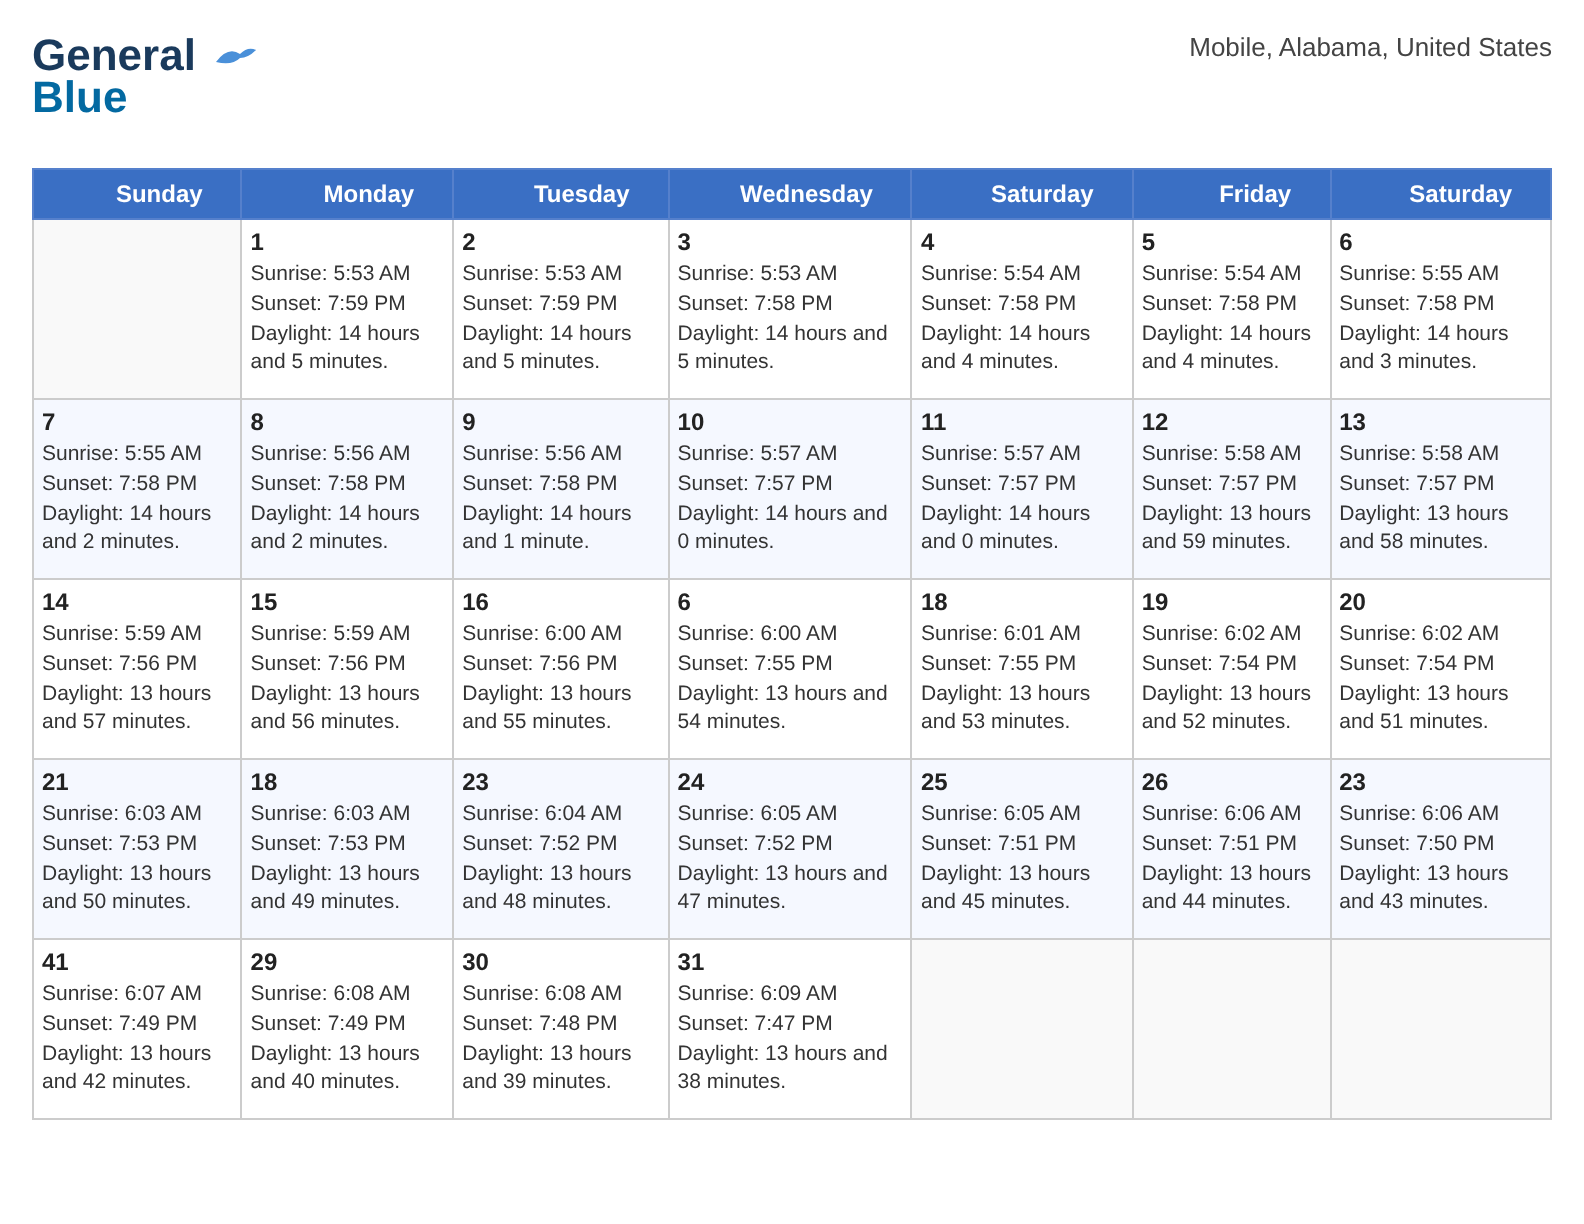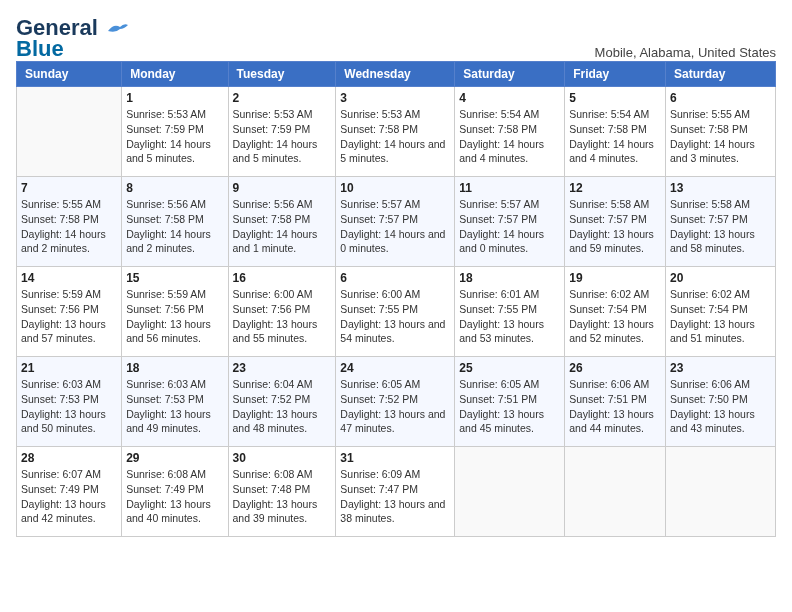--- a/index.html
+++ b/index.html
@@ -6,22 +6,22 @@
     body {
       font-family: Arial, sans-serif;
       background: #fff;
       width: 792px;
       min-height: 612px;
       padding: 16px;
     }
     .header {
       display: flex;
       justify-content: space-between;
-      align-items: flex-end;
-      margin-bottom: 1px;
+      align-items: flex-start;
+      margin-bottom: 24px;
     }
     .logo {
       display: flex;
       flex-direction: column;
       align-items: flex-start;
     }
     .title-block {
       text-align: right;
     }
     .month-title {
@@ -35,22 +35,22 @@
       color: #444;
     }
     table {
       width: 100%;
       border-collapse: collapse;
       font-size: 11px;
     }
     thead tr th {
       background: #3a6fc4;
       color: #fff;
-      padding: 5px 8px;
-      text-align: left;
+      padding: 5px 19px;
+      text-align: right;
       font-size: 12px;
       font-weight: bold;
       border: 1px solid #5580cc;
     }
     tbody tr td {
       border: 1px solid #ccc;
       vertical-align: top;
       padding: 4px 4px;
       min-height: 80px;
       height: 90px;
@@ -223,21 +223,21 @@
           <span class="day-number">26</span>
           <div class="day-info">Sunrise: 6:06 AM<br>Sunset: 7:51 PM<br>Daylight: 13 hours and 44 minutes.</div>
         </td>
         <td>
           <span class="day-number">23</span>
           <div class="day-info">Sunrise: 6:06 AM<br>Sunset: 7:50 PM<br>Daylight: 13 hours and 43 minutes.</div>
         </td>
       </tr>
       <tr>
         <td>
-          <span class="day-number">28</span>
+          <span class="day-number">41</span>
           <div class="day-info">Sunrise: 6:07 AM<br>Sunset: 7:49 PM<br>Daylight: 13 hours and 42 minutes.</div>
         </td>
         <td>
           <span class="day-number">29</span>
           <div class="day-info">Sunrise: 6:08 AM<br>Sunset: 7:49 PM<br>Daylight: 13 hours and 40 minutes.</div>
         </td>
         <td>
           <span class="day-number">30</span>
           <div class="day-info">Sunrise: 6:08 AM<br>Sunset: 7:48 PM<br>Daylight: 13 hours and 39 minutes.</div>
         </td>

